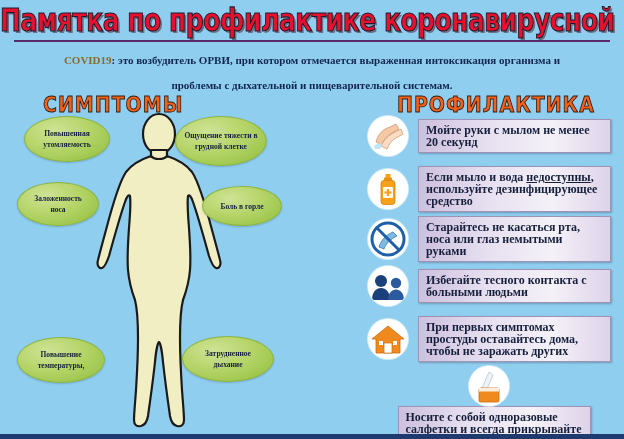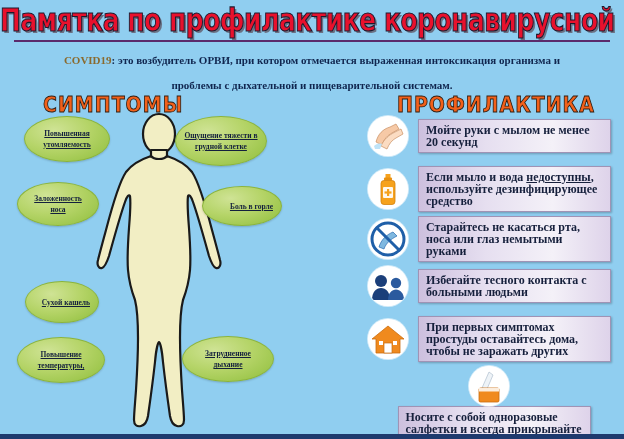--- a/index.html
+++ b/index.html
@@ -72,30 +72,29 @@
   }
   #figure svg{display:block;width:126px;height:318px;}
 
   
   .bubble{
     position:absolute;
     border-radius:50%;
     background:radial-gradient(ellipse at 35% 30%, #cfe395 0%, #b5d468 45%, #8fbe3c 100%);
     border:1px solid #8cb43c;
     box-shadow:0 1px 2px rgba(0,0,0,.18);
-    display:flex;align-items:center;justify-content:flex-end;
+    display:flex;align-items:center;justify-content:center;
     text-align:center;
     font-family:"Liberation Serif", serif;
     font-weight:bold;
     font-size:7.5px;
     line-height:11px;
     color:#14203d;
     padding:0 8px;
     box-sizing:border-box;
-    text-decoration:underline;
   }
 
   
   .prev-row{
     position:absolute;
     display:flex;align-items:center;
   }
   .prev-icon{
     width:40px;height:40px;flex:0 0 40px;
     border-radius:50%;
@@ -184,23 +183,20 @@
       </g>
     </svg>
   </div>
 
   <div class="bubble" style="left:24px;  top:116px; width:86px; height:46px;">
       <span>Повышенная утомляемость</span>
     </div>
   <div class="bubble" style="left:17px; top:182px; width:82px; height:44px;">
       <span>Заложенность носа</span>
     </div>
-  <div class="bubble" style="left:25px;  top:281px; width:74px; height:42px;">
-      <span>Сухой кашель</span>
-    </div>
   <div class="bubble" style="left:17px;  top:337px; width:88px; height:46px;">
       <span>Повышение температуры,</span>
     </div>
 
   <div class="bubble" style="left:175px; top:116px; width:92px; height:50px;">
       <span>Ощущение тяжести в грудной клетке</span>
     </div>
   <div class="bubble" style="left:202px; top:186px; width:80px; height:40px;">
       <span>Боль в горле</span>
     </div>

